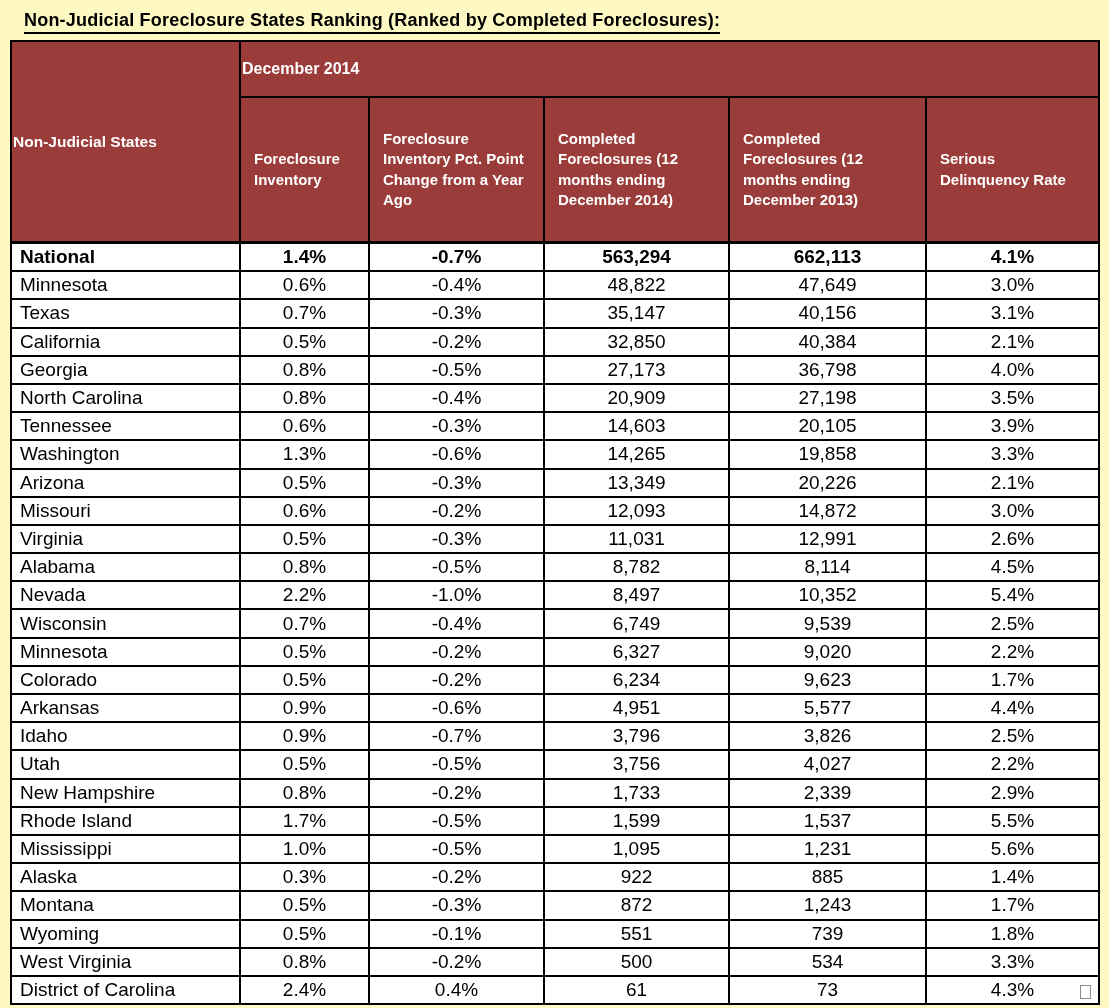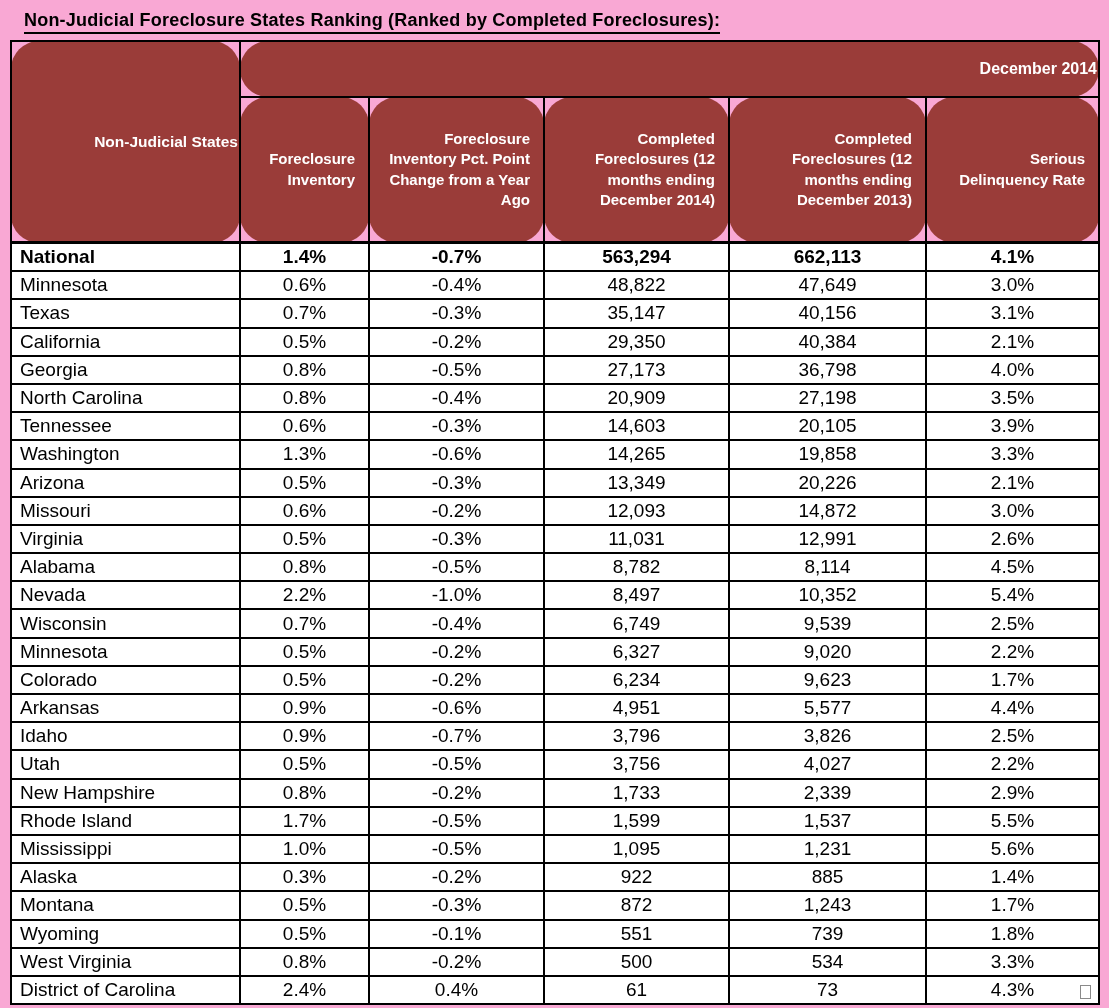--- a/index.html
+++ b/index.html
@@ -6,21 +6,21 @@
     margin: 0;
     padding: 0;
     background: #ffffff;
     font-family: "Liberation Sans", sans-serif;
     color: #000000;
   }
   .page {
     position: relative;
     width: 1109px;
     height: 1008px;
-    background: #f9a8d4;
+    background: #fef9c3;
     overflow: hidden;
   }
   .title {
     margin: 10px 0 6px 24px;
     font-size: 18px;
     font-weight: bold;
     letter-spacing: 0.2px;
   }
   .title-text {
     display: inline-block;
@@ -35,23 +35,22 @@
     border: 2px solid #000000;
   }
   .fc-table th, .fc-table td {
     border: 2px solid #000000;
     overflow: hidden;
   }
   .fc-table thead th {
     background: #9A3C39;
     color: #FFFFFF;
     font-weight: bold;
-    text-align: right;
+    text-align: left;
     vertical-align: middle;
-    border-radius: 28px;
   }
   .fc-table thead { border-bottom: 3px solid #000000; }
   th.period-h {
     height: 52px;
     font-size: 16px;
   }
   th.state-h {
     font-size: 15.5px;
   }
   th.sub-h {
@@ -140,21 +139,21 @@
           <td class="value-cell">0.7%</td>
           <td class="value-cell">-0.3%</td>
           <td class="value-cell">35,147</td>
           <td class="value-cell">40,156</td>
           <td class="value-cell">3.1%</td>
         </tr>
         <tr>
           <td class="state-cell">California</td>
           <td class="value-cell">0.5%</td>
           <td class="value-cell">-0.2%</td>
-          <td class="value-cell">29,350</td>
+          <td class="value-cell">32,850</td>
           <td class="value-cell">40,384</td>
           <td class="value-cell">2.1%</td>
         </tr>
         <tr>
           <td class="state-cell">Georgia</td>
           <td class="value-cell">0.8%</td>
           <td class="value-cell">-0.5%</td>
           <td class="value-cell">27,173</td>
           <td class="value-cell">36,798</td>
           <td class="value-cell">4.0%</td>

